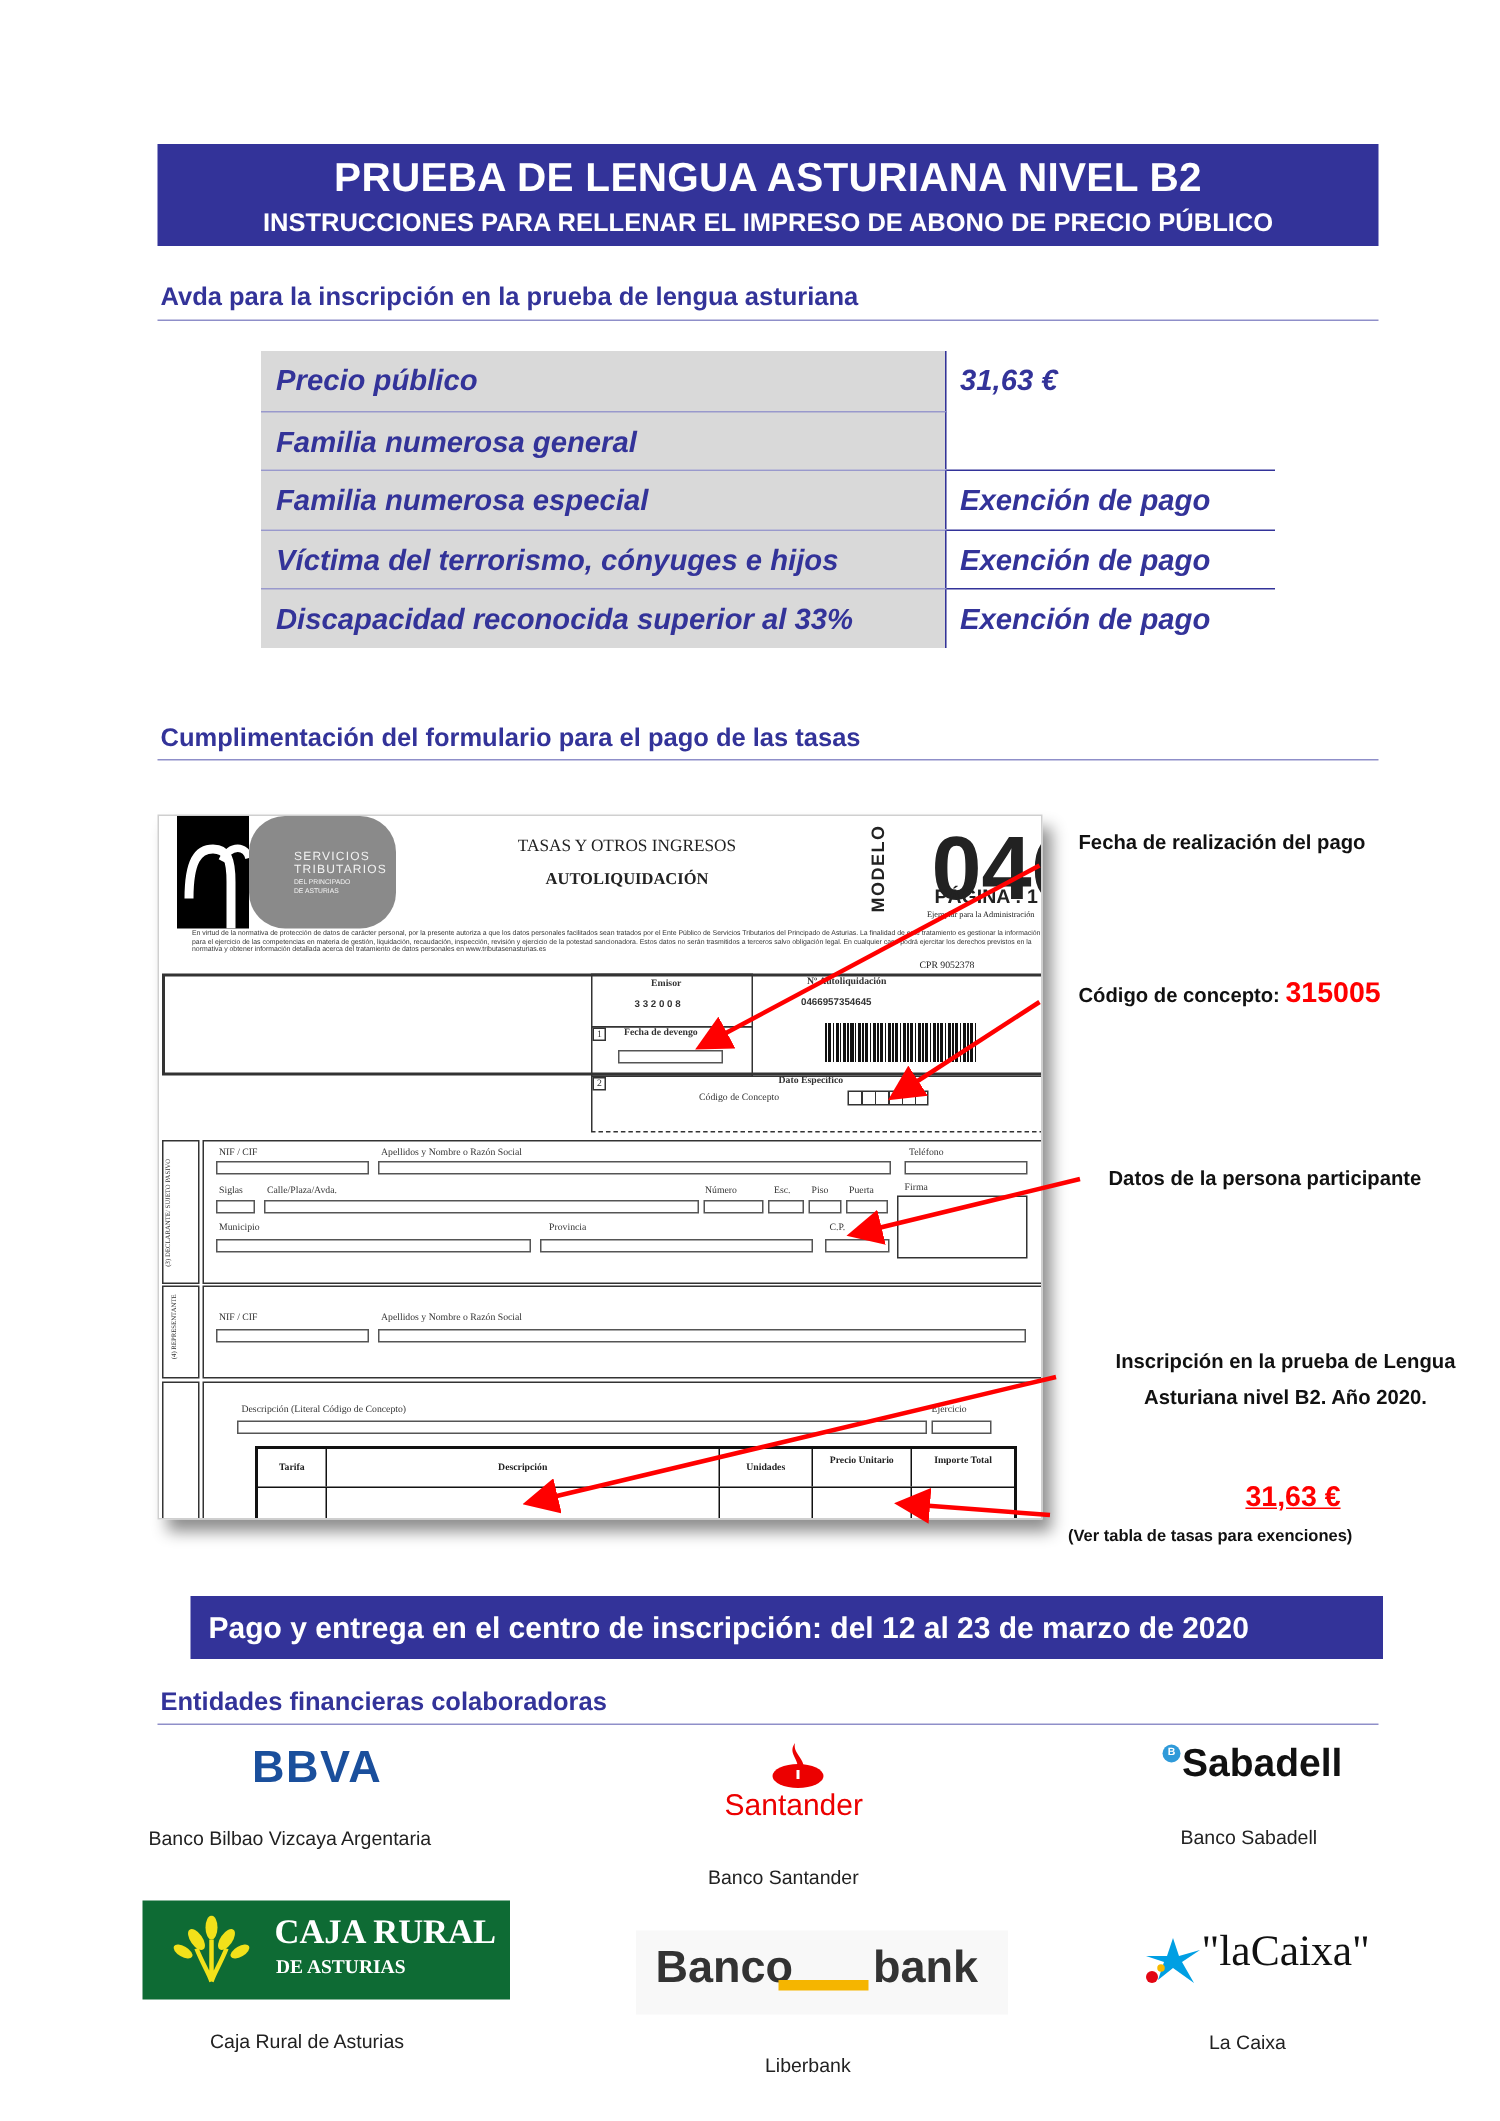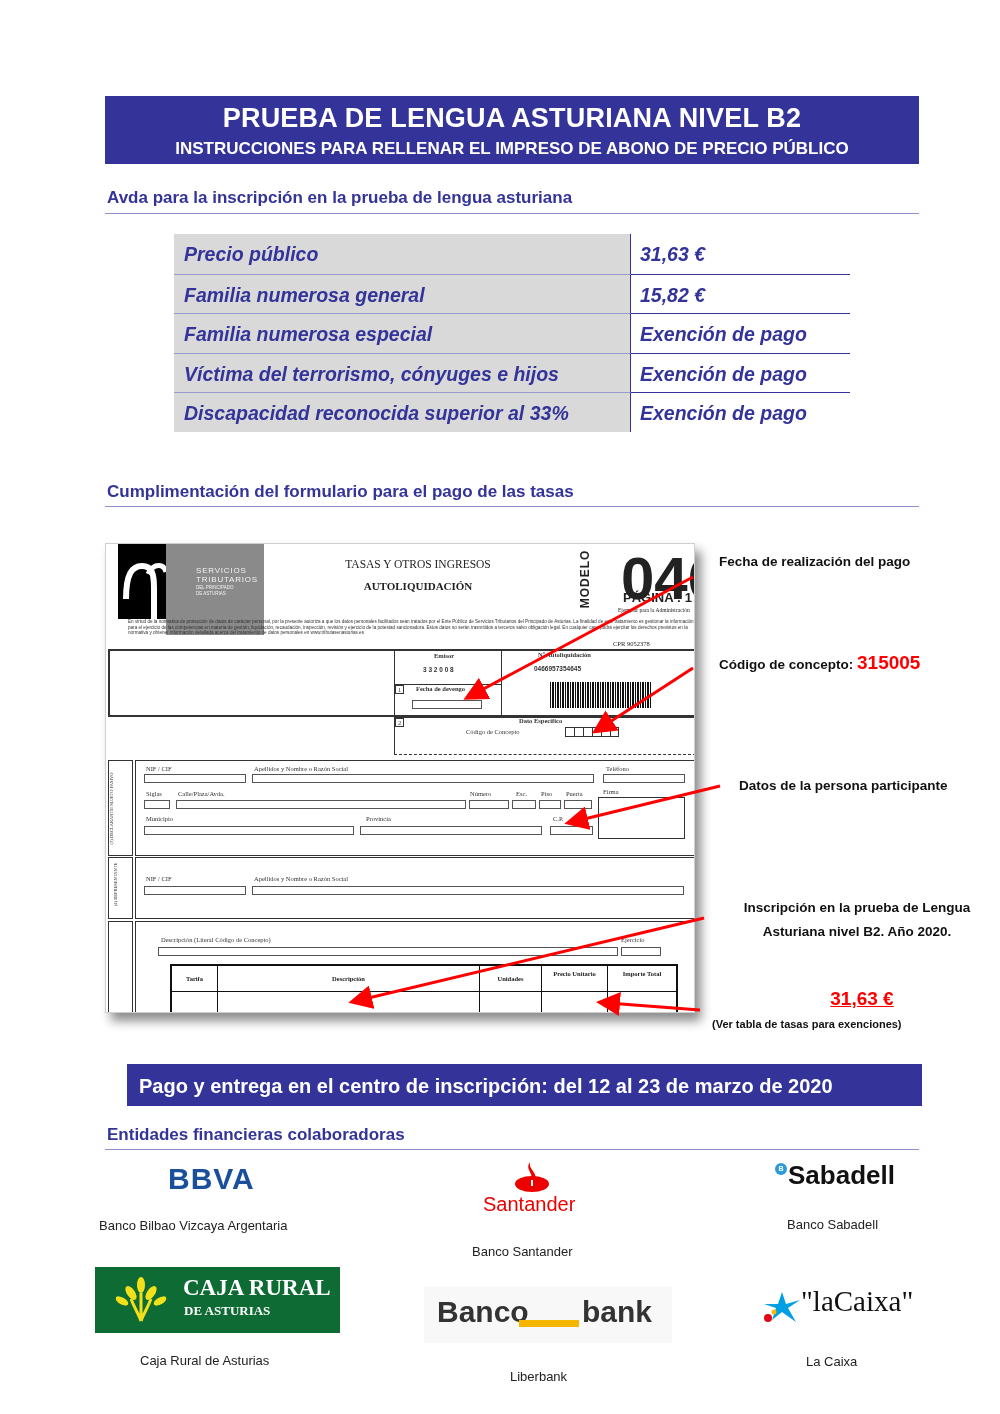--- a/index.html
+++ b/index.html
@@ -19,21 +19,21 @@
   .fees { left: 162px; top: 234px; width: 676px; font-style: italic; }
   .fees .row { display: flex; height: 39.6px; }
   .fees .c1 { width: 457px; background: #d9d9d9; border-right: 1px solid #333399; font-size: 19.5px; font-weight: bold; padding-left: 10px; line-height: 40px; color: #333399; }
   .fees .c2 { flex: 1; font-size: 19.5px; font-weight: bold; padding-left: 9px; line-height: 40px; color: #333399; }
   .fees .row + .row .c1 { border-top: 1px solid #9999cc; }
   .fees .row + .row .c2 { border-top: 1px solid #333399; }
 
   
   .form { left: 93px; top: 543px; width: 590px; height: 470px; background: #ffffff; border: 1px solid #cfcfcf; box-shadow: 6px 8px 10px rgba(0,0,0,0.45); overflow: hidden; color: #222; font-family: "Liberation Serif", serif; }
   .form .logo-black { left: 0; top: 0; width: 48px; height: 75px; background: #000; }
-  .form .logo-grey { left: 48px; top: 0; width: 98px; height: 91px; background: #8a8a8a; color: #f2f2f2; font-family: "Liberation Sans", sans-serif; }
+  .form .logo-grey { left: 48px; top: 0; width: 98px; height: 75px; background: #8a8a8a; color: #f2f2f2; font-family: "Liberation Sans", sans-serif; border-radius: 24px; }
   .form .logo-grey .l1 { position:absolute; left: 30px; top: 22px; font-size: 8px; letter-spacing: 0.8px; line-height: 9px; }
   .form .logo-grey .l2 { position:absolute; left: 30px; top: 41px; font-size: 4.5px; line-height: 6px; }
   .form .ftitle { left: 170px; top: 14px; width: 260px; text-align: center; font-size: 11.5px; }
   .form .fsub { left: 170px; top: 36px; width: 260px; text-align: center; font-size: 11px; font-weight: bold; }
   .form .modelo { left: 463px; top: 4px; width: 14px; height: 64px; }
   .form .modelo span { position:absolute; left: -25px; top: 24px; transform: rotate(-90deg); font-family: "Liberation Sans", sans-serif; font-weight: bold; font-size: 12px; letter-spacing: 1px; }
   .form .num046 { left: 503px; top: 0px; font-family: "Liberation Sans", sans-serif; font-weight: bold; font-size: 60px; color: #222; }
   .form .pagina { left: 505px; top: 46px; font-family: "Liberation Sans", sans-serif; font-weight: bold; font-size: 13px; }
   .form .ejemplar { left: 500px; top: 63px; font-size: 5.5px; }
   .form .privacy { left: 10px; top: 75px; width: 575px; font-family: "Liberation Sans", sans-serif; font-size: 4.6px; line-height: 5.6px; color: #333; }
@@ -64,21 +64,20 @@
 <div class="abs section-title" style="top:188px;">Avda para la inscripción en la prueba de lengua asturiana</div>
 <div class="abs section-rule" style="top:213px;"></div>
 
 <div class="abs fees">
   <div class="row">
     <div class="c1">Precio público</div>
     <div class="c2">31,63 €</div>
   </div>
   <div class="row">
     <div class="c1">Familia numerosa general</div>
-    <div class="c2">15,82 €</div>
   </div>
   <div class="row">
     <div class="c1">Familia numerosa especial</div>
     <div class="c2">Exención de pago</div>
   </div>
   <div class="row">
     <div class="c1">Víctima del terrorismo, cónyuges e hijos</div>
     <div class="c2">Exención de pago</div>
   </div>
   <div class="row">

